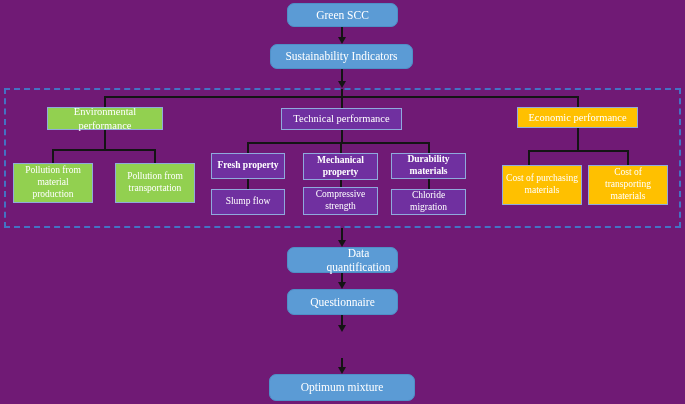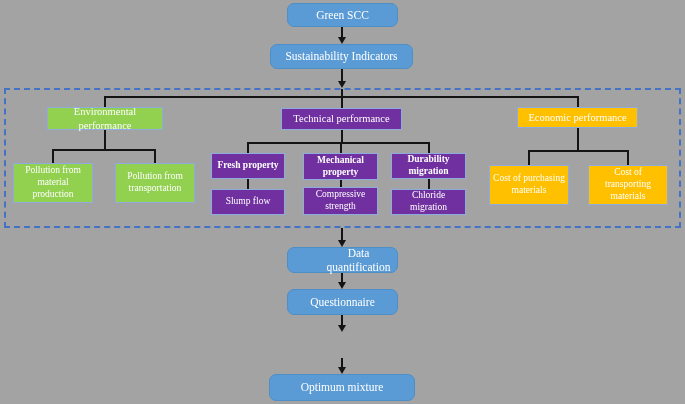--- a/index.html
+++ b/index.html
@@ -1,16 +1,16 @@
 <!DOCTYPE html>
 <html><head>
 <meta charset="utf-8">
 <style>
   html,body{margin:0;padding:0;background:#fff;}
-  #figure{position:relative;width:685px;height:404px;background:#a3a3a3;overflow:hidden;
+  #figure{position:relative;width:685px;height:404px;background:#701a75;overflow:hidden;
           font-family:"Liberation Serif", serif;}
   .box{position:absolute;display:flex;align-items:center;justify-content:center;
        text-align:center;color:#ffffff;box-sizing:border-box;line-height:1.25;}
   .blue{background:#5B9BD5;border:1px solid #4e8fc7;border-radius:7px;font-size:11.5px;}
   .small{border:1px solid #8FAADC;font-size:9.5px;padding:2px 3px;}
   .hdr{border:1px solid #8FAADC;font-size:10.5px;padding:1px 2px;}
   .green{background:#92D050;}
   .purple{background:#7030A0;}
   .yellow{background:#FFC000;}
   .bold{font-weight:bold;}
@@ -44,31 +44,31 @@
   <div class="box small green" style="left:13px;top:163px;width:80px;height:40px;">Pollution from material production</div>
 
   <div class="box small green" style="left:115px;top:163px;width:80px;height:40px;">Pollution from transportation</div>
 
   <div class="box hdr purple" style="left:281px;top:108px;width:121px;height:22px;">Technical performance</div>
 
   <div class="box small purple bold" style="left:211px;top:153px;width:74px;height:26px;">Fresh property</div>
 
   <div class="box small purple bold" style="left:303px;top:153px;width:75px;height:27px;">Mechanical property</div>
 
-  <div class="box small purple bold" style="left:391px;top:153px;width:75px;height:26px;">Durability migration</div>
+  <div class="box small purple bold" style="left:391px;top:153px;width:75px;height:26px;">Durability materials</div>
 
   <div class="box small purple" style="left:211px;top:189px;width:74px;height:26px;">Slump flow</div>
 
   <div class="box small purple" style="left:303px;top:187px;width:75px;height:28px;">Compressive strength</div>
 
   <div class="box small purple" style="left:391px;top:189px;width:75px;height:26px;">Chloride migration</div>
 
   <div class="box hdr yellow" style="left:517px;top:107px;width:121px;height:21px;">Economic performance</div>
 
-  <div class="box small yellow" style="left:489px;top:165px;width:80px;height:40px;">Cost of purchasing materials</div>
+  <div class="box small yellow" style="left:502px;top:165px;width:80px;height:40px;">Cost of purchasing materials</div>
 
   <div class="box small yellow" style="left:588px;top:165px;width:80px;height:40px;">Cost of transporting materials</div>
 
   <div class="vline" style="left:341px;top:27px;height:11px;"></div>
   <div class="arrow" style="left:338px;top:37px;"></div>
 
   <div class="vline" style="left:341px;top:69px;height:13px;"></div>
   <div class="arrow" style="left:338px;top:81px;"></div>
   <div class="vline" style="left:341px;top:89px;height:19px;"></div>
 

